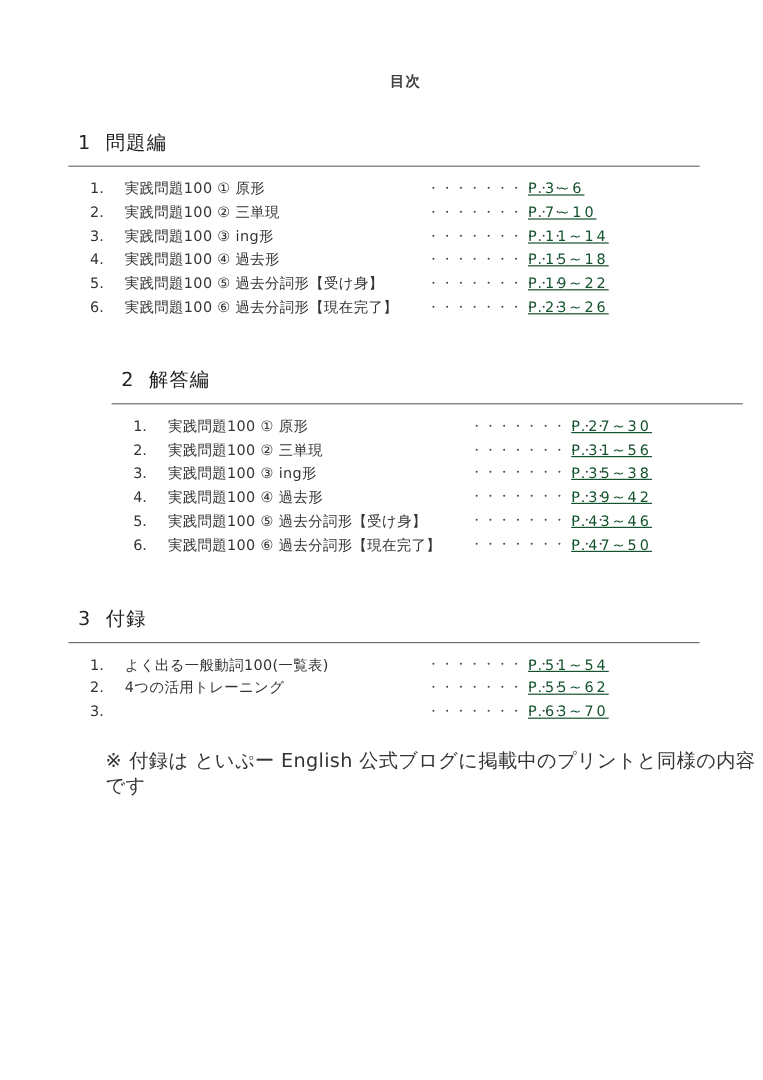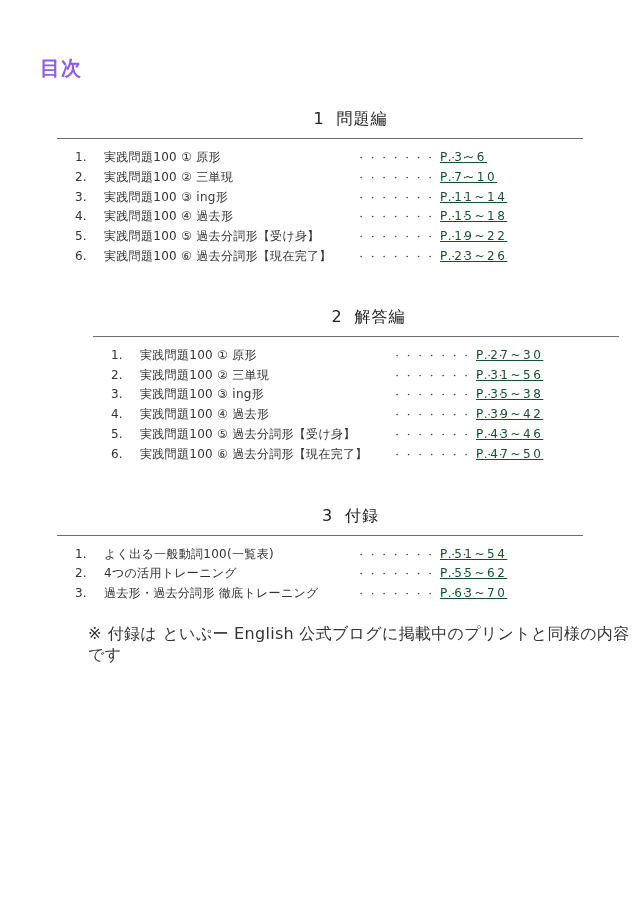--- a/index.html
+++ b/index.html
@@ -13,29 +13,29 @@
     height: 900px;
     background: #ffffff;
     font-family: "DejaVu Sans", sans-serif;
     color: #333333;
     overflow: hidden;
     box-sizing: border-box;
     padding-top: 55px;
   }
   .page-title {
     margin: 0 0 0 40px;
-    font-size: 20px;
+    font-size: 12px;
     font-weight: bold;
-    color: #8b5cf6;
+    color: #404040;
     line-height: 26px;
     letter-spacing: 1px;
+    text-align: center;
   }
   .toc-section {
     margin: 0;
-    text-align: center;
   }
   .sec-1 { margin-top: 26px; }
   .sec-2 { margin-top: 38px; padding-left: 36px; }
   .sec-3 { margin-top: 39px; }
   .section-heading {
     margin-left: 65px;
     font-size: 16px;
     font-weight: 500;
     color: #222222;
     line-height: 24px;
@@ -209,21 +209,20 @@
         <span class="page-range">P.51~54</span>
       </div>
       <div class="toc-row">
         <span class="item-number">2.</span>
         <span class="item-label">4つの活用トレーニング</span>
         <span class="dots-leader">・・・・・・・・・・</span>
         <span class="page-range">P.55~62</span>
       </div>
       <div class="toc-row">
         <span class="item-number">3.</span>
-        <span class="item-label">過去形・過去分詞形 徹底トレーニング</span>
         <span class="dots-leader">・・・・・・・・・・</span>
         <span class="page-range">P.63~70</span>
       </div>
     </div>
   </section>
 
   <p class="footnote">
     <span class="marker">※</span><span>付録は といぷー English 公式ブログに掲載中のプリントと同様の内容です</span>
   </p>
 

